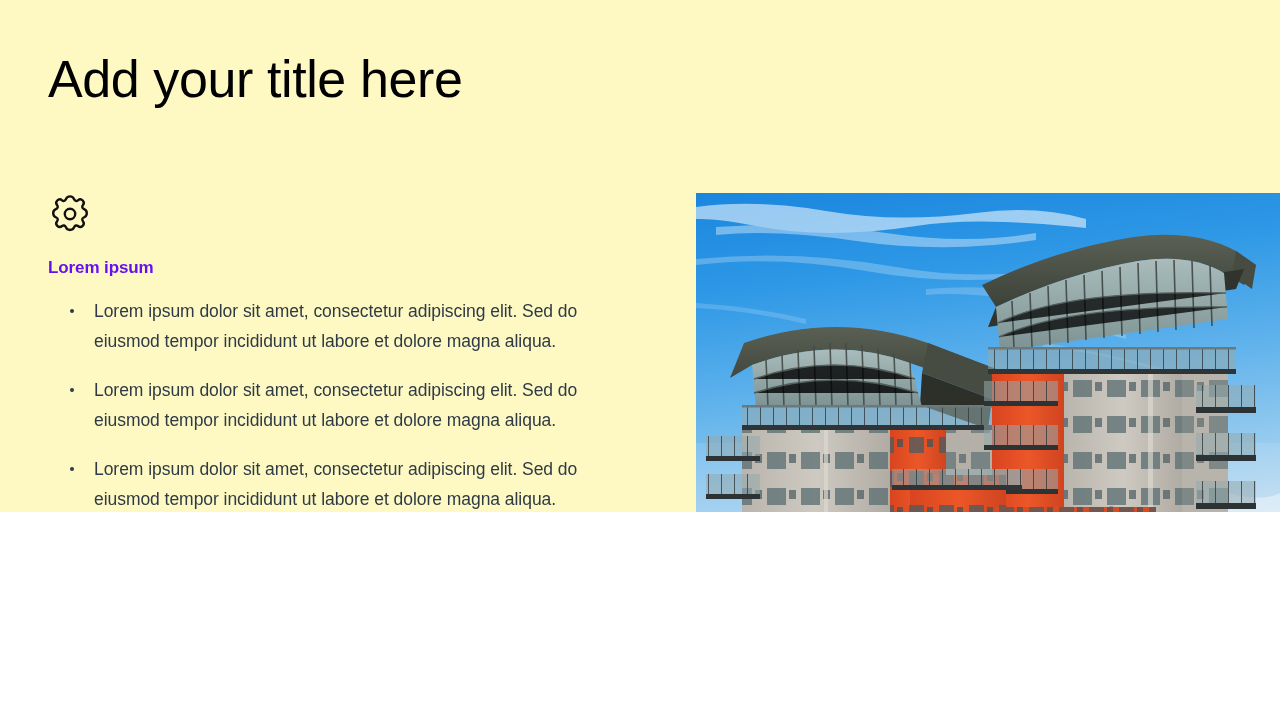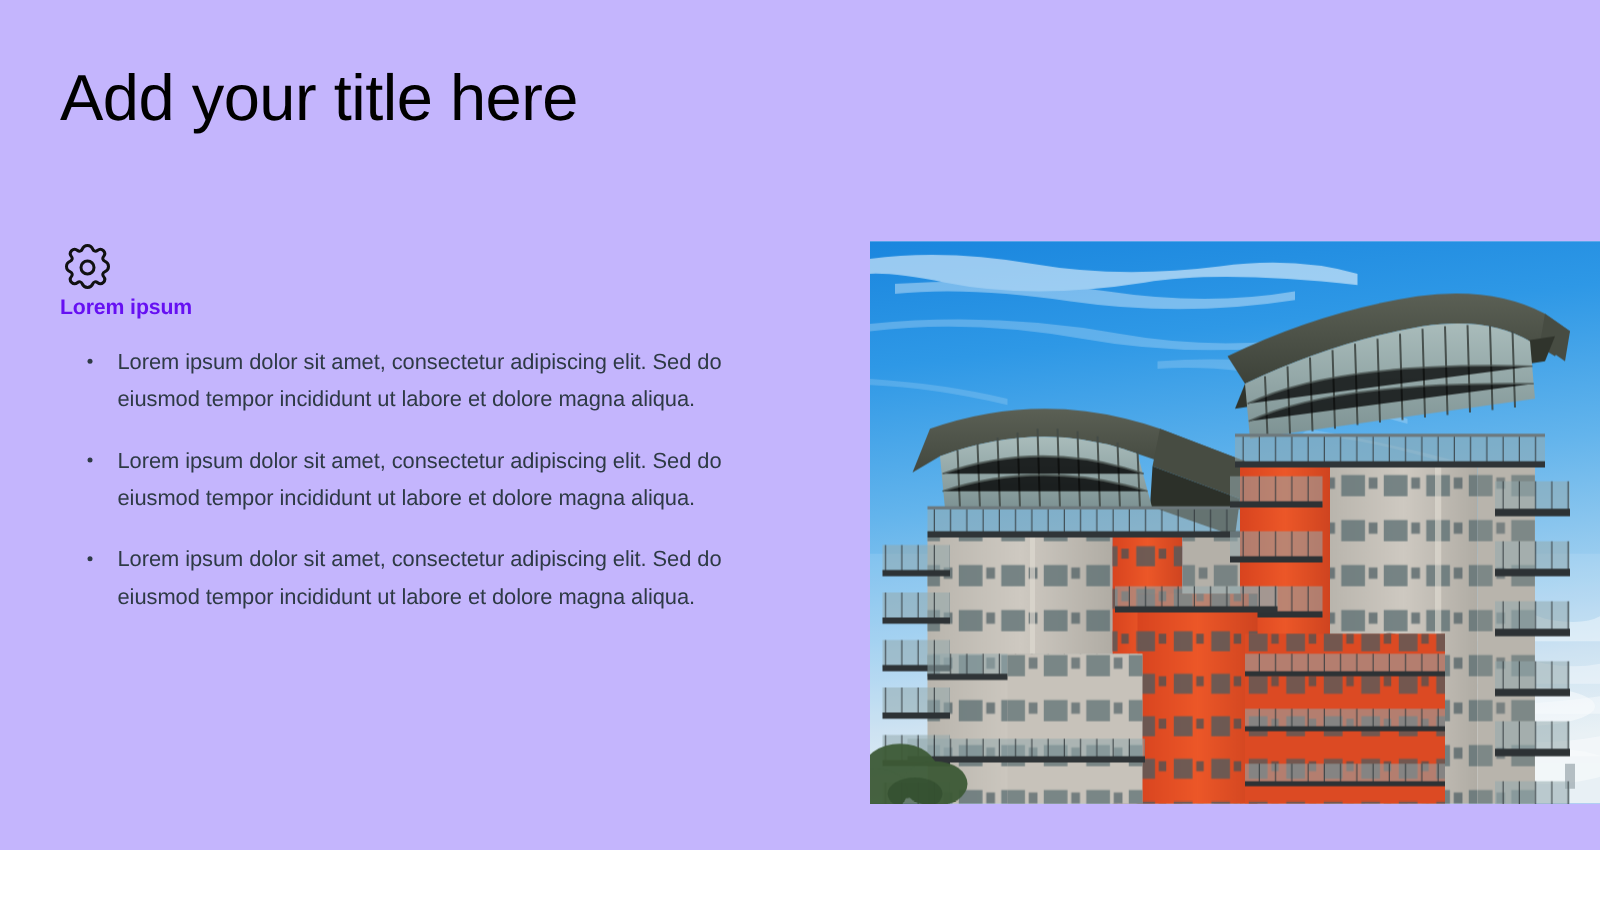--- a/index.html
+++ b/index.html
@@ -7,22 +7,22 @@
     margin: 0;
     padding: 0;
     background: #ffffff;
   }
   body {
     font-family: "Liberation Sans", sans-serif;
   }
   #slide {
     position: relative;
     width: 1280px;
-    height: 680px;
-    background: #c4b5fd;
+    height: 512px;
+    background: #fef9c3;
     overflow: hidden;
   }
 
   
   .slide-title {
     position: absolute;
     left: 48px;
     top: 50px;
     font-size: 52px;
     font-weight: 400;
@@ -40,20 +40,21 @@
     width: 560px;
   }
 
   .feature-icon {
     width: 44px;
     height: 44px;
     display: block;
   }
 
   .feature-heading {
+    margin-top: 22px;
     font-size: 17px;
     font-weight: 700;
     color: #6610f2;
     letter-spacing: -0.1px;
   }
 
   .bullet-list {
     margin: 18px;
     padding: 0;
     list-style: none;

